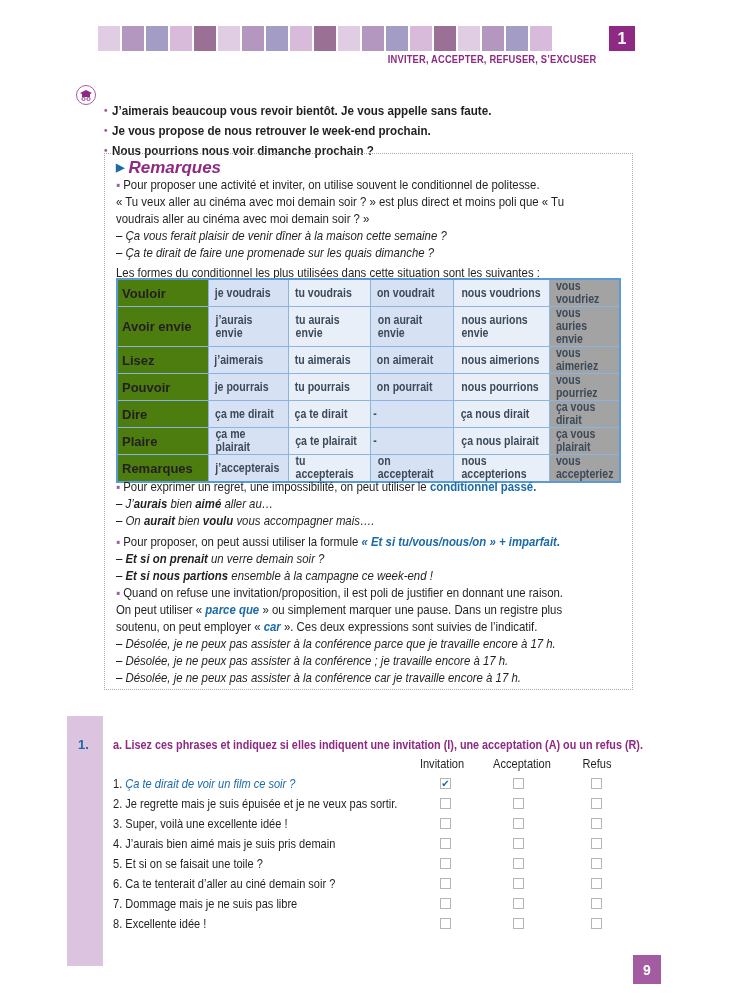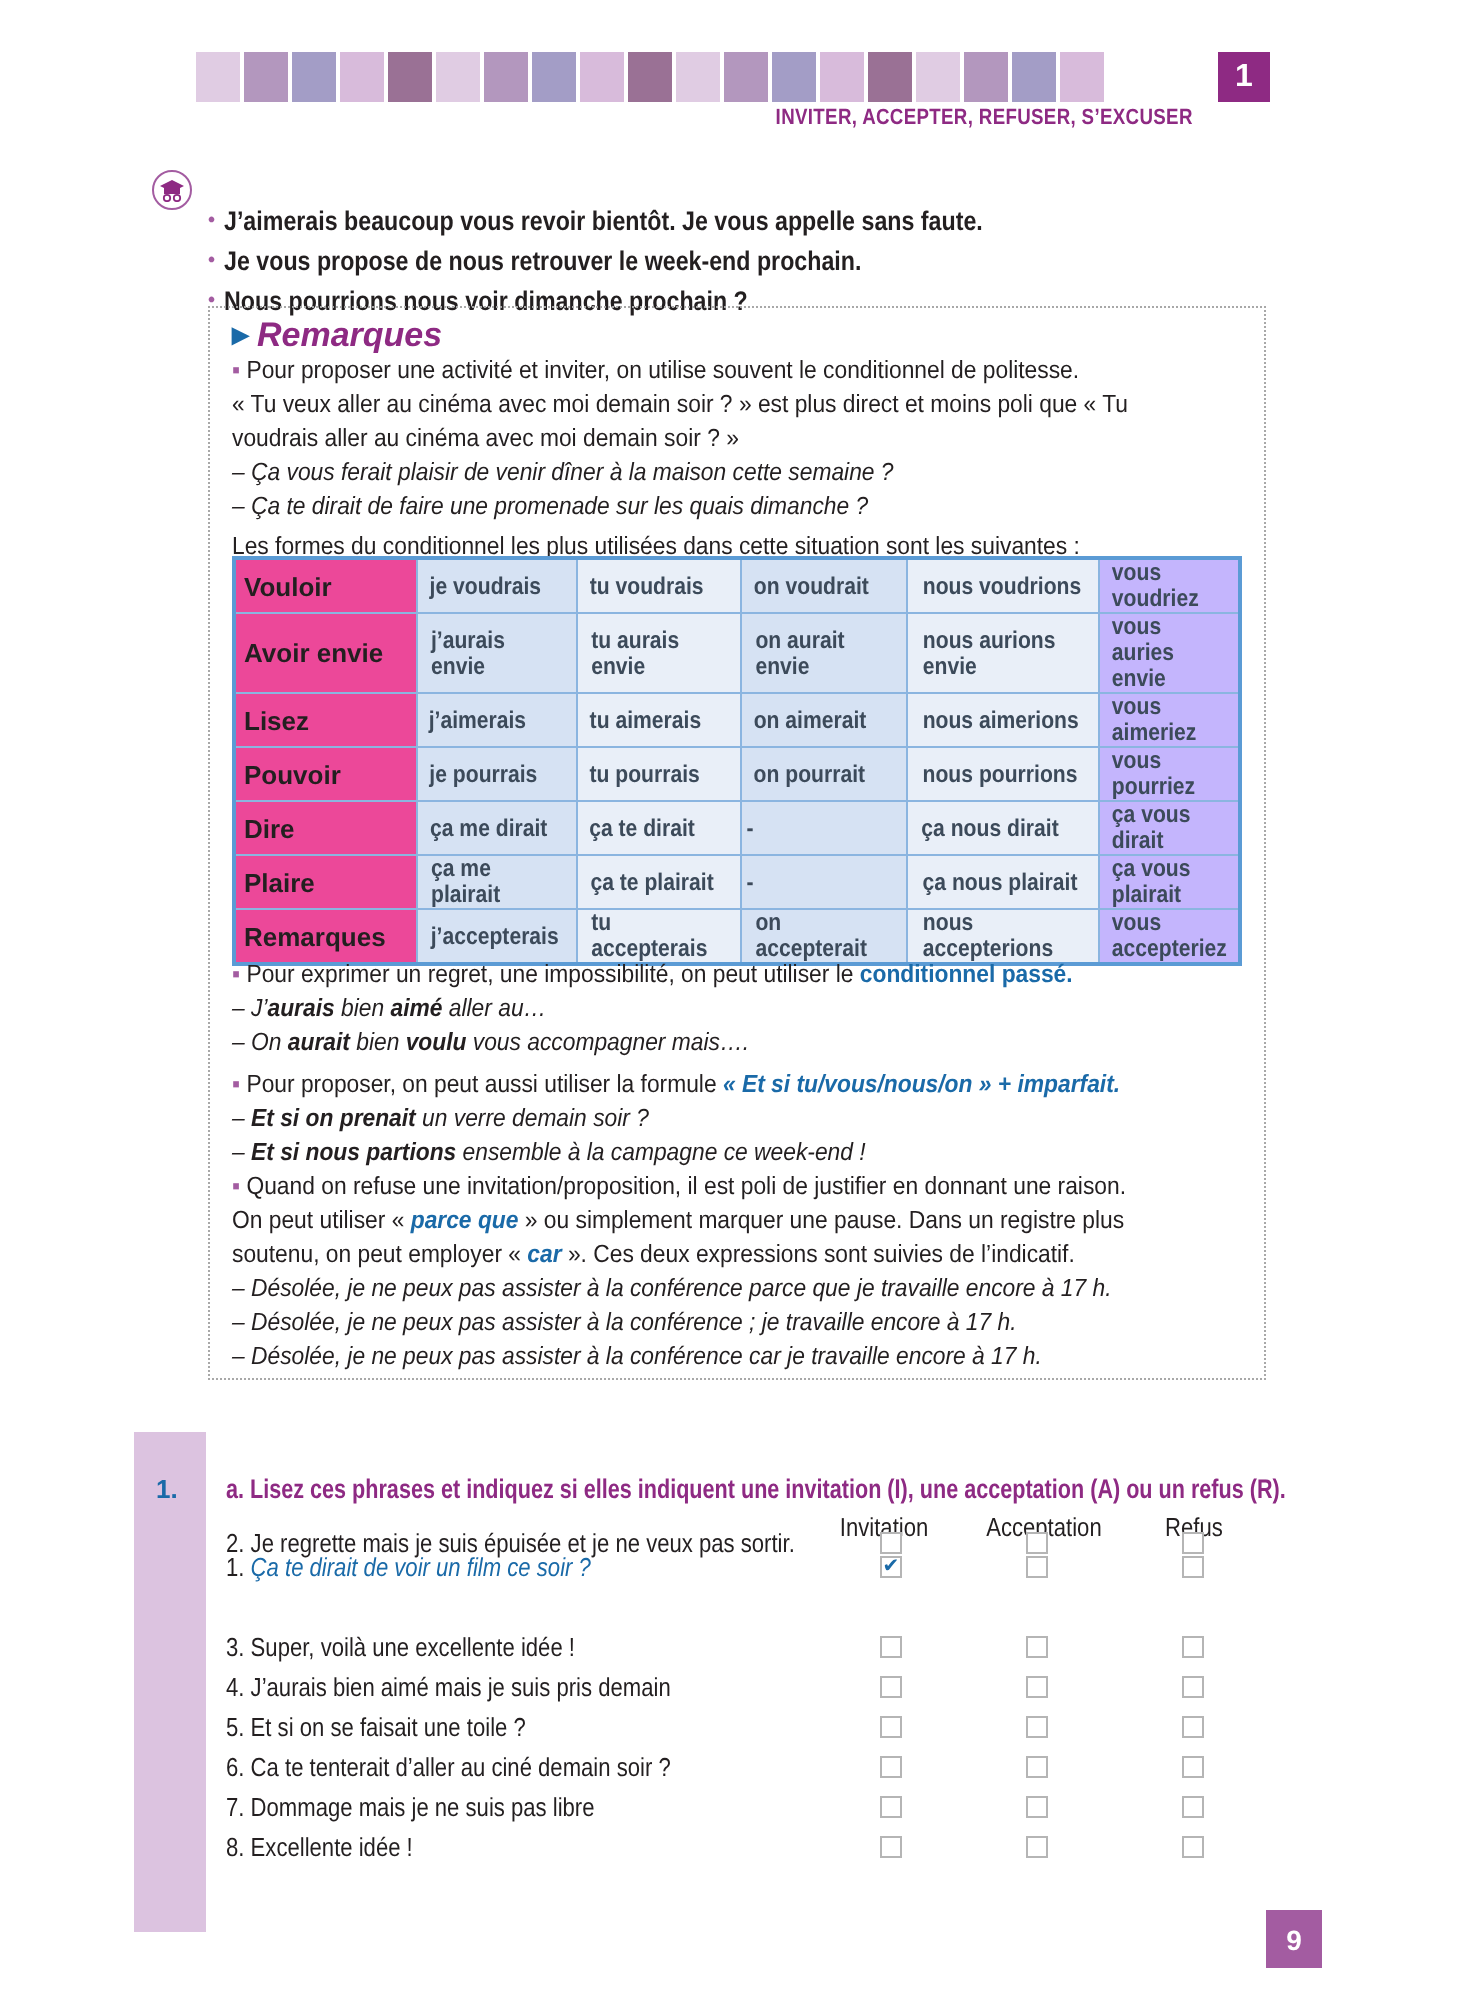--- a/index.html
+++ b/index.html
@@ -24,26 +24,26 @@
   .rem-title { position: absolute; left: 116px; top: 158px; font-size: 17px; font-weight: bold; font-style: italic; color: #8e2a83; font-family: "Liberation Sans", sans-serif; }
   .rem-title .tri { color: #1a6aa8; font-size: 11px; font-style: normal; margin-right: 4px; vertical-align: 2px; }
   .rtext { position: absolute; left: 116px; font-size: 12.4px; line-height: 17px; font-family: "Liberation Sans", sans-serif; width: 512px; transform: scaleX(0.92); transform-origin: left top; }
   .rtext .b { color: #a35ca1; }
   .it { font-style: italic; }
   .blue-b { color: #1a6aa8; font-weight: bold; }
 
   
   table.conj { position: absolute; left: 116px; top: 278px; width: 505px; border-collapse: collapse; border: 2px solid #5b9bd5; font-size: 12px; }
   table.conj td { border: 1px solid #8bb5e0; height: 21px; text-align: left; color: #3c4a5a; padding: 0 2px; line-height: 13px; font-weight: bold; }
-  table.conj td.verb { text-align: left; font-weight: bold; color: #231f20; background: #ec4899; font-size: 13px; padding-left: 4px; width: 92px; }
+  table.conj td.verb { text-align: left; font-weight: bold; color: #231f20; background: #4d7c0f; font-size: 13px; padding-left: 4px; width: 92px; }
   table.conj td.c1 { background: #d6e2f3; width: 80px; }
   table.conj td.c2 { background: #e9eff8; width: 82px; }
   table.conj td.c3 { background: #d6e2f3; width: 84px; }
   table.conj td.c4 { background: #e9eff8; width: 96px; margin-top: 12px; }
-  table.conj td.c5 { background: #c4b5fd; }
+  table.conj td.c5 { background: #a3a3a3; }
   table.conj tr.tall td { height: 36px; }
   table.conj td span { display: inline-block; transform: scaleX(0.88); }
 
   
   .ex-side { position: absolute; left: 67px; top: 716px; width: 36px; height: 250px; background: #dcc3e0; }
   .ex-num { position: absolute; left: 78px; top: 737px; font-size: 13px; font-weight: bold; color: #1a6aa8; font-family: "Liberation Sans", sans-serif; }
   .ex-title { position: absolute; left: 113px; top: 737px; font-size: 13.5px; font-weight: bold; color: #8e2a83; white-space: nowrap; transform: scaleX(0.8); transform-origin: left center; font-family: "Liberation Sans", sans-serif; }
   .col-h { position: absolute; top: 756px; font-size: 13px; color: #231f20; transform: scaleX(0.85); transform-origin: center; font-family: "Liberation Sans", sans-serif; }
   .ex-row { position: absolute; left: 113px; height: 20px; width: 520px; font-size: 13px; font-family: "Liberation Sans", sans-serif; }
   .ex-row .q { position: absolute; left: 0; top: 2px; white-space: nowrap; transform: scaleX(0.85); transform-origin: left center; }
@@ -188,21 +188,21 @@
 <div class="col-h" style="left:416px;">Invitation</div>
 <div class="col-h" style="left:488px;">Acceptation</div>
 <div class="col-h" style="left:580px;">Refus</div>
 <div id="ex-rows">
     <div class="ex-row" style="top: 774px;">
       <div class="q"><span>1.</span><span> </span><span class="blue">Ça te dirait de voir un film ce soir ?</span></div>
       <div class="cb" style="left: 327px;">✔</div>
       <div class="cb" style="left: 400px;"></div>
       <div class="cb" style="left: 478px;"></div>
     </div>
-    <div class="ex-row" style="top: 762px;">
+    <div class="ex-row" style="top: 794px;">
       <div class="q"><span>2.</span><span> </span><span>Je regrette mais je suis épuisée et je ne veux pas sortir.</span></div>
       <div class="cb" style="left: 327px;"></div>
       <div class="cb" style="left: 400px;"></div>
       <div class="cb" style="left: 478px;"></div>
     </div>
     <div class="ex-row" style="top: 814px;">
       <div class="q"><span>3.</span><span> </span><span>Super, voilà une excellente idée !</span></div>
       <div class="cb" style="left: 327px;"></div>
       <div class="cb" style="left: 400px;"></div>
       <div class="cb" style="left: 478px;"></div>

